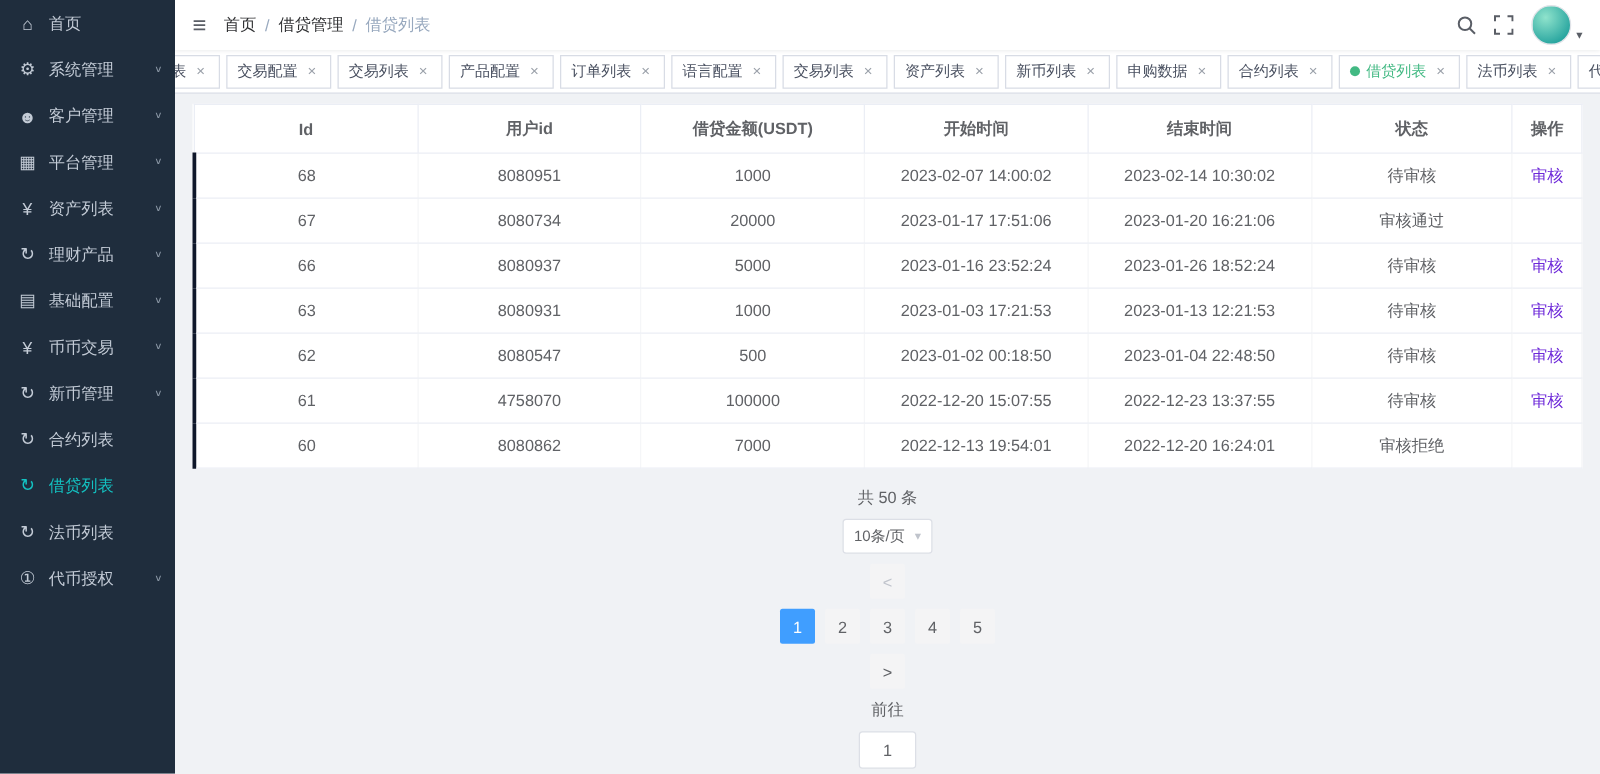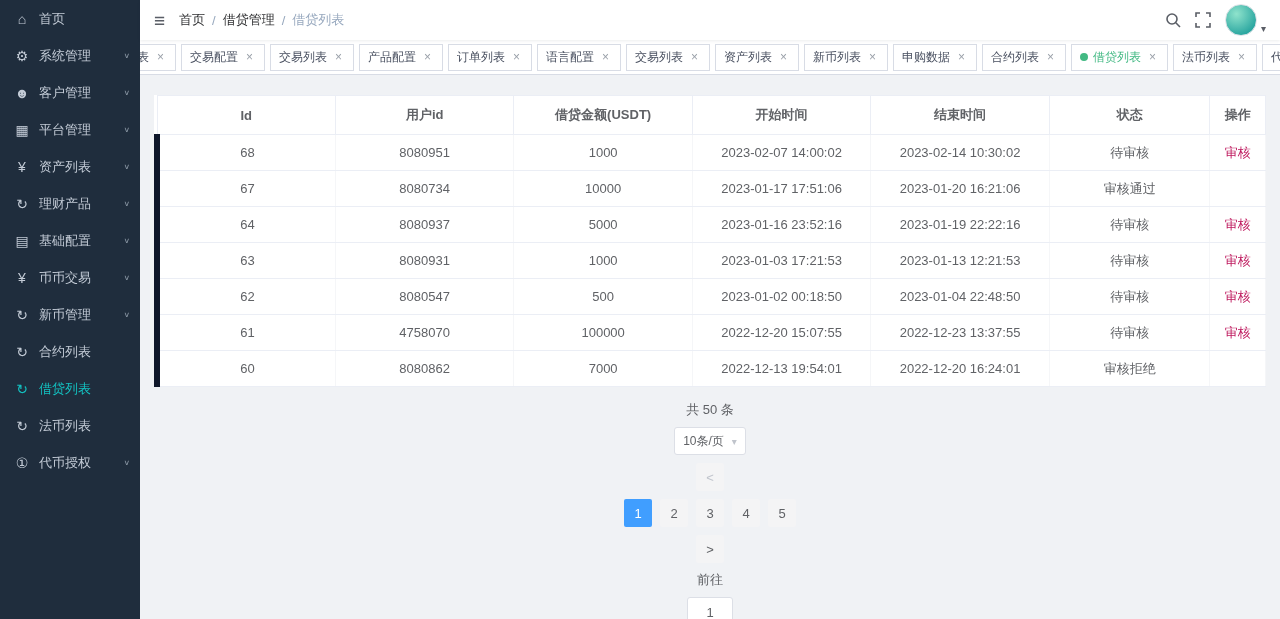--- a/index.html
+++ b/index.html
@@ -30,27 +30,27 @@
 
   
   .tabbar{height:34px;background:#fff;border-bottom:1px solid #d8dce5;display:flex;align-items:center;padding:0 6px;gap:5px;overflow:hidden;white-space:nowrap;position:relative;z-index:1;}
   .tab{display:inline-flex;align-items:center;gap:5px;height:25px;padding:0 8px;border:1px solid #d8dce5;background:#fff;color:#495060;font-size:12px;cursor:pointer;flex:none;}
   .tab.partial{margin-left:-30px;}
   .tab.active{color:#42b983;}
   .tab-dot{width:8px;height:8px;border-radius:50%;background:#42b983;flex:none;}
   .tab-close{font-size:12px;color:#9aa0a9;line-height:1;border-radius:50%;width:13px;height:13px;display:inline-flex;align-items:center;justify-content:center;}
 
   
-  .content{flex:1;padding:20px 14px;overflow:hidden;}
+  .content{flex:1;padding:8px 14px;overflow:hidden;}
   .table-card{background:#fff;}
   table{width:100%;border-collapse:collapse;table-layout:fixed;background:#fff;}
   th{height:36px;font-size:13px;color:#606266;font-weight:bold;border:1px solid #ebeef5;background:#fff;}
   td{height:33px;font-size:13px;color:#606266;text-align:center;border-bottom:1px solid #ebeef5;border-right:1px solid #f5f6f8;overflow:hidden;white-space:nowrap;text-overflow:ellipsis;}
-  td:first-child{border-left:6px solid #0f172a;}
-  .review-link{color:#be185d;cursor:pointer;text-decoration:none;}
+  td:first-child{border-left:3px solid #0f172a;}
+  .review-link{color:#6d28d9;cursor:pointer;text-decoration:none;}
 
   
   .pagination{display:flex;align-items:center;justify-content:flex-start;gap:8px;margin-top:14px;font-size:13px;color:#606266;flex-direction:column;}
   .page-size-select{display:inline-flex;align-items:center;gap:8px;height:26px;padding:0 8px;border:1px solid #dcdfe6;border-radius:3px;background:#fff;font-size:12px;color:#606266;cursor:pointer;}
   .sel-caret{color:#c0c4cc;font-size:10px;}
   .page-btn{min-width:28px;height:28px;border:none;border-radius:2px;background:#f4f4f5;color:#606266;font-size:13px;cursor:pointer;padding:0 6px;font-family:inherit;}
   .page-btn.active{background:#409eff;color:#fff;}
   .page-btn.prev{color:#c0c4cc;}
   .page-list{display:inline-flex;gap:8px;}
   .goto-input{width:40px;height:26px;border:1px solid #dcdfe6;border-radius:3px;text-align:center;font-size:13px;color:#606266;outline:none;font-family:inherit;}
@@ -247,32 +247,32 @@
                 <td>8080951</td>
                 <td>1000</td>
                 <td>2023-02-07 14:00:02</td>
                 <td>2023-02-14 10:30:02</td>
                 <td>待审核</td>
                 <td><a class="review-link">审核</a></td>
               </tr>
               <tr>
                 <td>67</td>
                 <td>8080734</td>
-                <td>10000</td>
+                <td>20000</td>
                 <td>2023-01-17 17:51:06</td>
                 <td>2023-01-20 16:21:06</td>
                 <td>审核通过</td>
                 <td></td>
               </tr>
               <tr>
-                <td>64</td>
+                <td>66</td>
                 <td>8080937</td>
                 <td>5000</td>
-                <td>2023-01-16 23:52:16</td>
-                <td>2023-01-19 22:22:16</td>
+                <td>2023-01-16 23:52:24</td>
+                <td>2023-01-26 18:52:24</td>
                 <td>待审核</td>
                 <td><a class="review-link">审核</a></td>
               </tr>
               <tr>
                 <td>63</td>
                 <td>8080931</td>
                 <td>1000</td>
                 <td>2023-01-03 17:21:53</td>
                 <td>2023-01-13 12:21:53</td>
                 <td>待审核</td>

